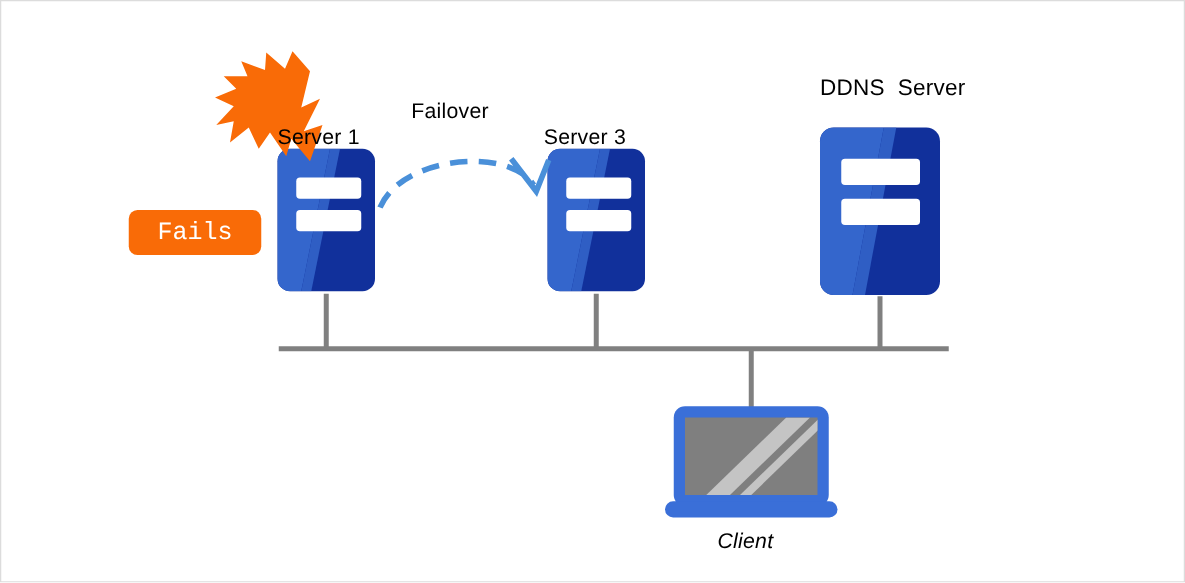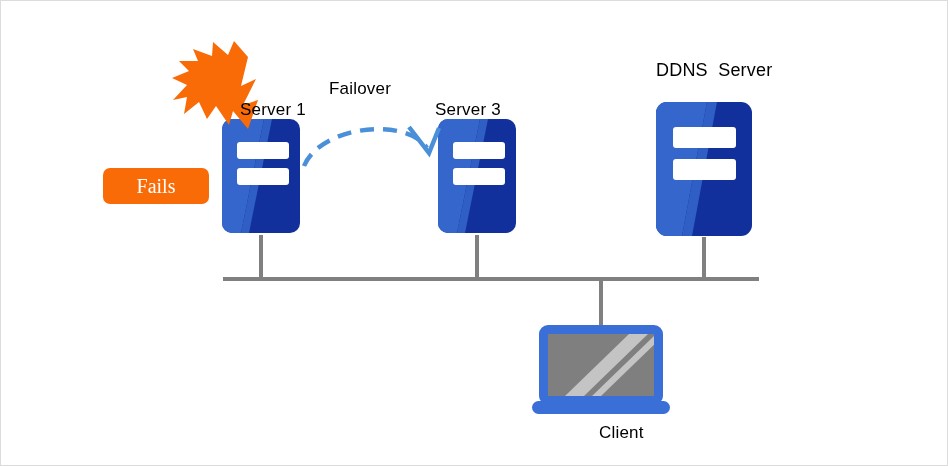--- a/index.html
+++ b/index.html
@@ -29,36 +29,36 @@
   }
   .node-label {
     position: absolute;
     color: #000000;
     font-family: "Liberation Sans", sans-serif;
     font-size: 17px;
     line-height: 1;
     white-space: pre;
     letter-spacing: 0.2px;
   }
-  .label-server1  { left: 239px; top: 100px; }
+  .label-server1  { left: 221px; top: 100px; }
   .label-server2  { left: 434px; top: 100px; }
   .label-ddns     { left: 655px; top: 60px; font-size: 18px; }
   .label-failover { left: 328px; top: 79px; }
-  .label-client   { left: 598px; top: 423px; }
+  .label-client   { left: 573px; top: 423px; font-style: italic; }
 
   .fails-badge {
     position: absolute;
     left: 102px;
     top: 167px;
     width: 106px;
     height: 36px;
     background: #f96b07;
     border-radius: 7px;
     color: #ffffff;
-    font-family: Liberation Serif, serif;
+    font-family: Liberation Mono, monospace;
     font-size: 20px;
     display: flex;
     align-items: center;
     justify-content: center;
     box-sizing: border-box;
   }
 </style>
 </head>
 <body>
 

